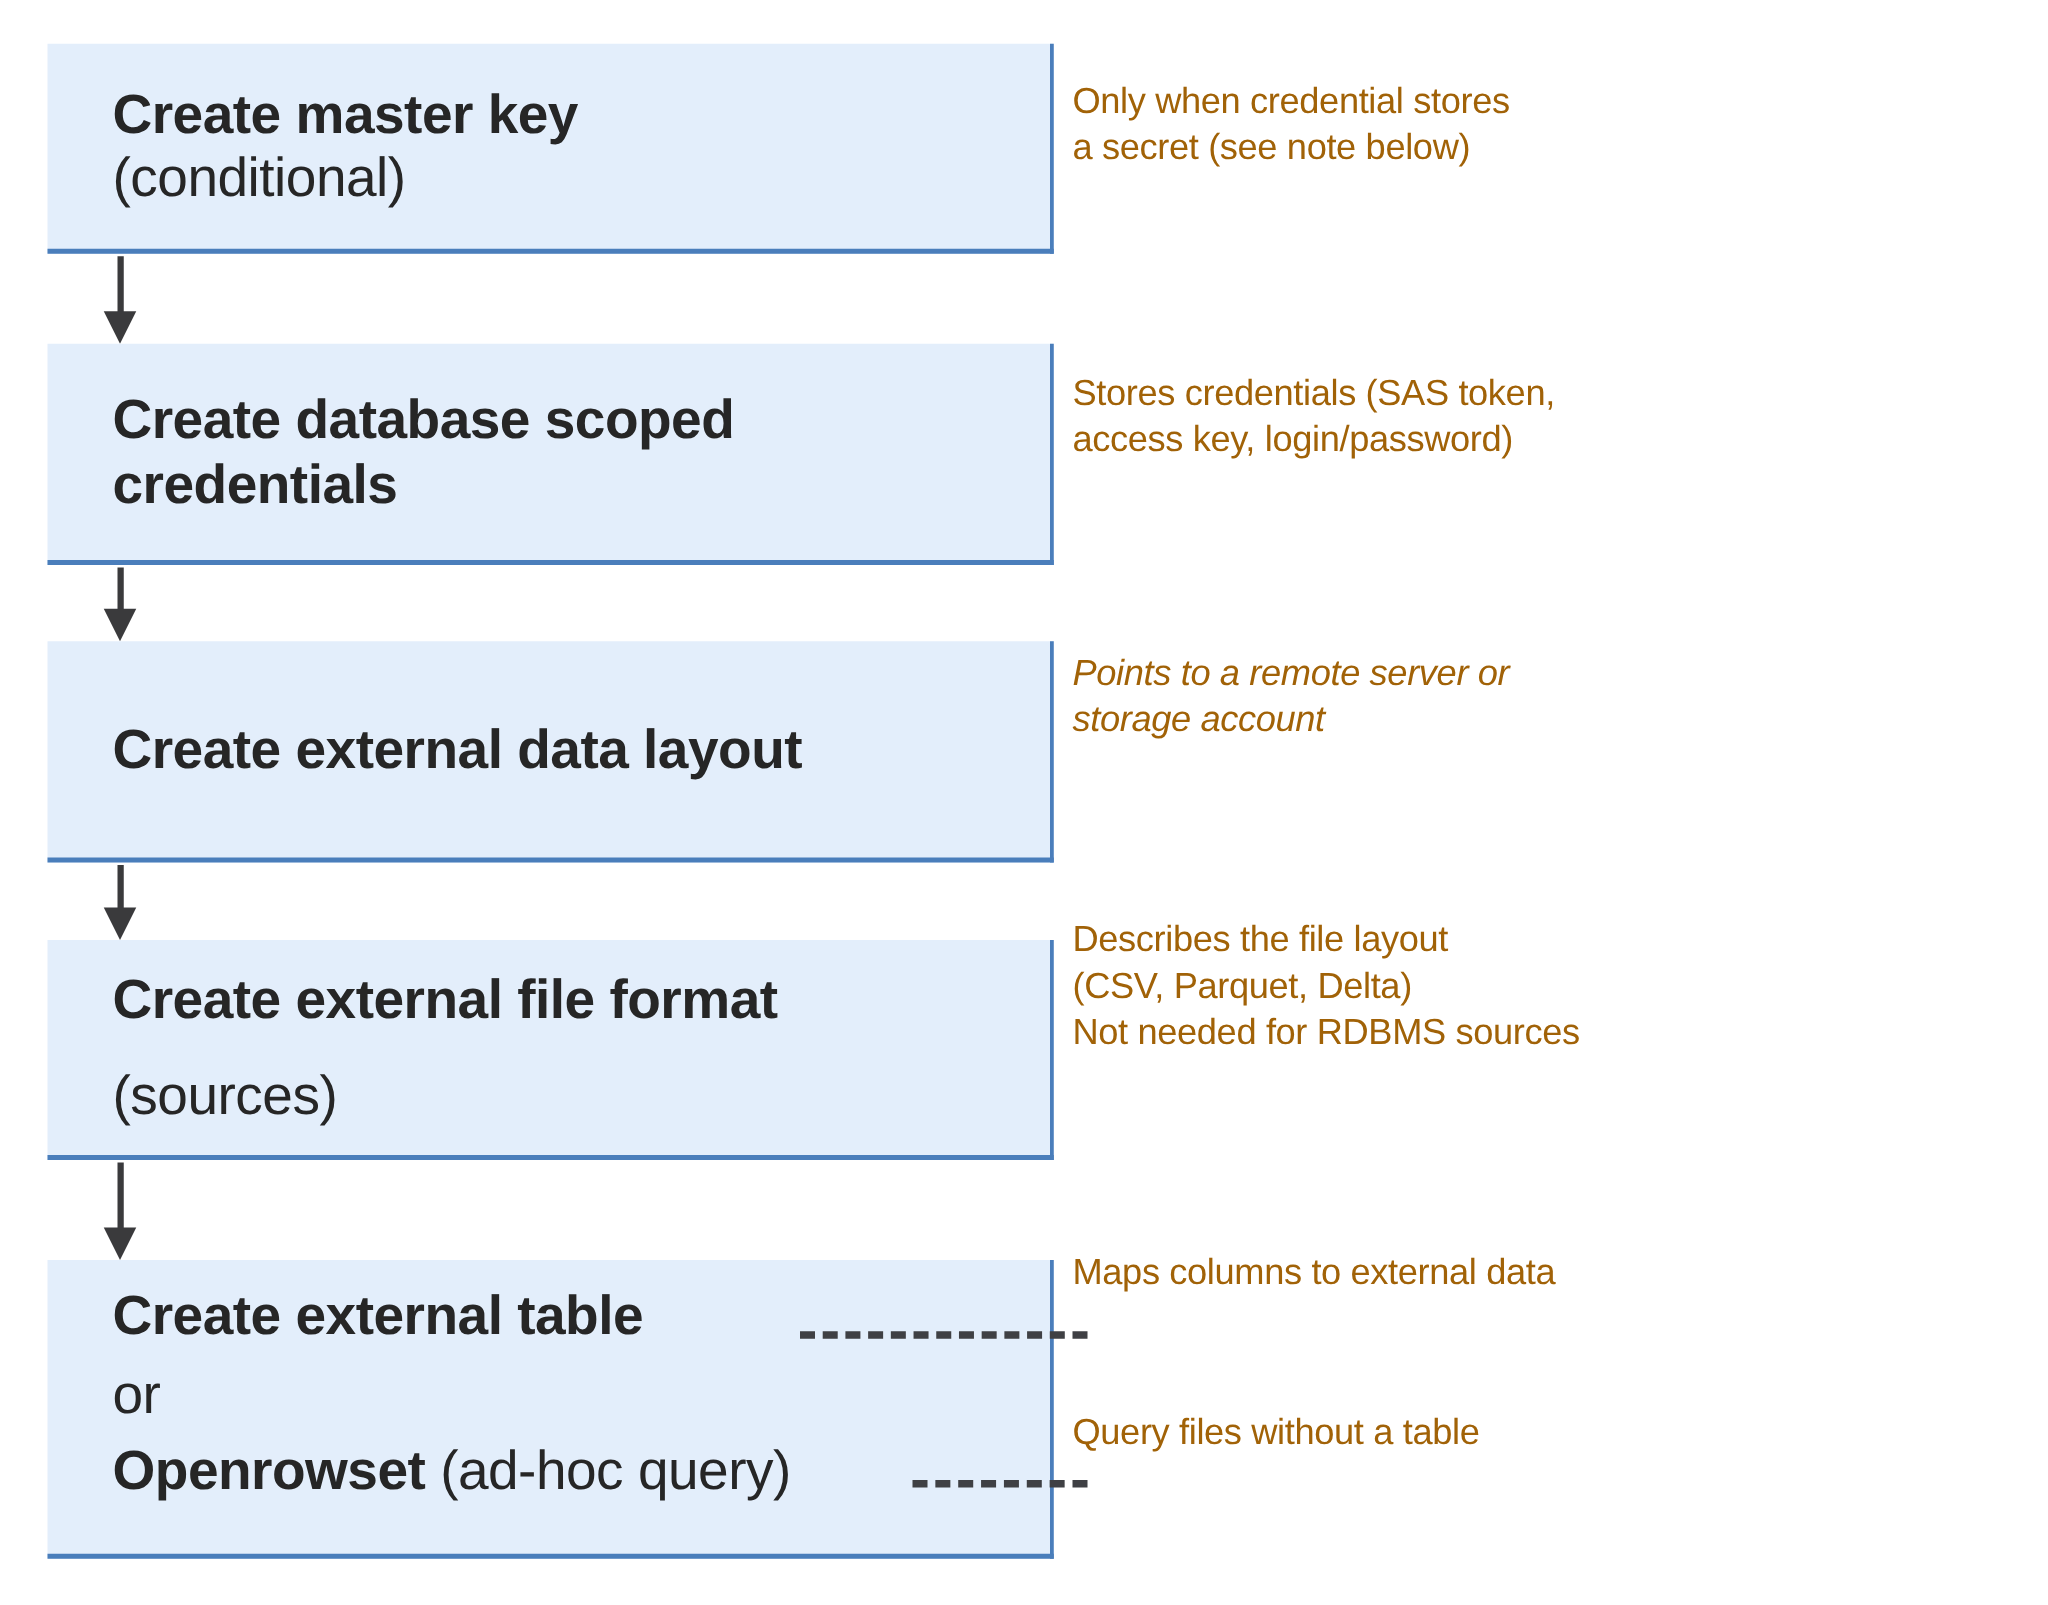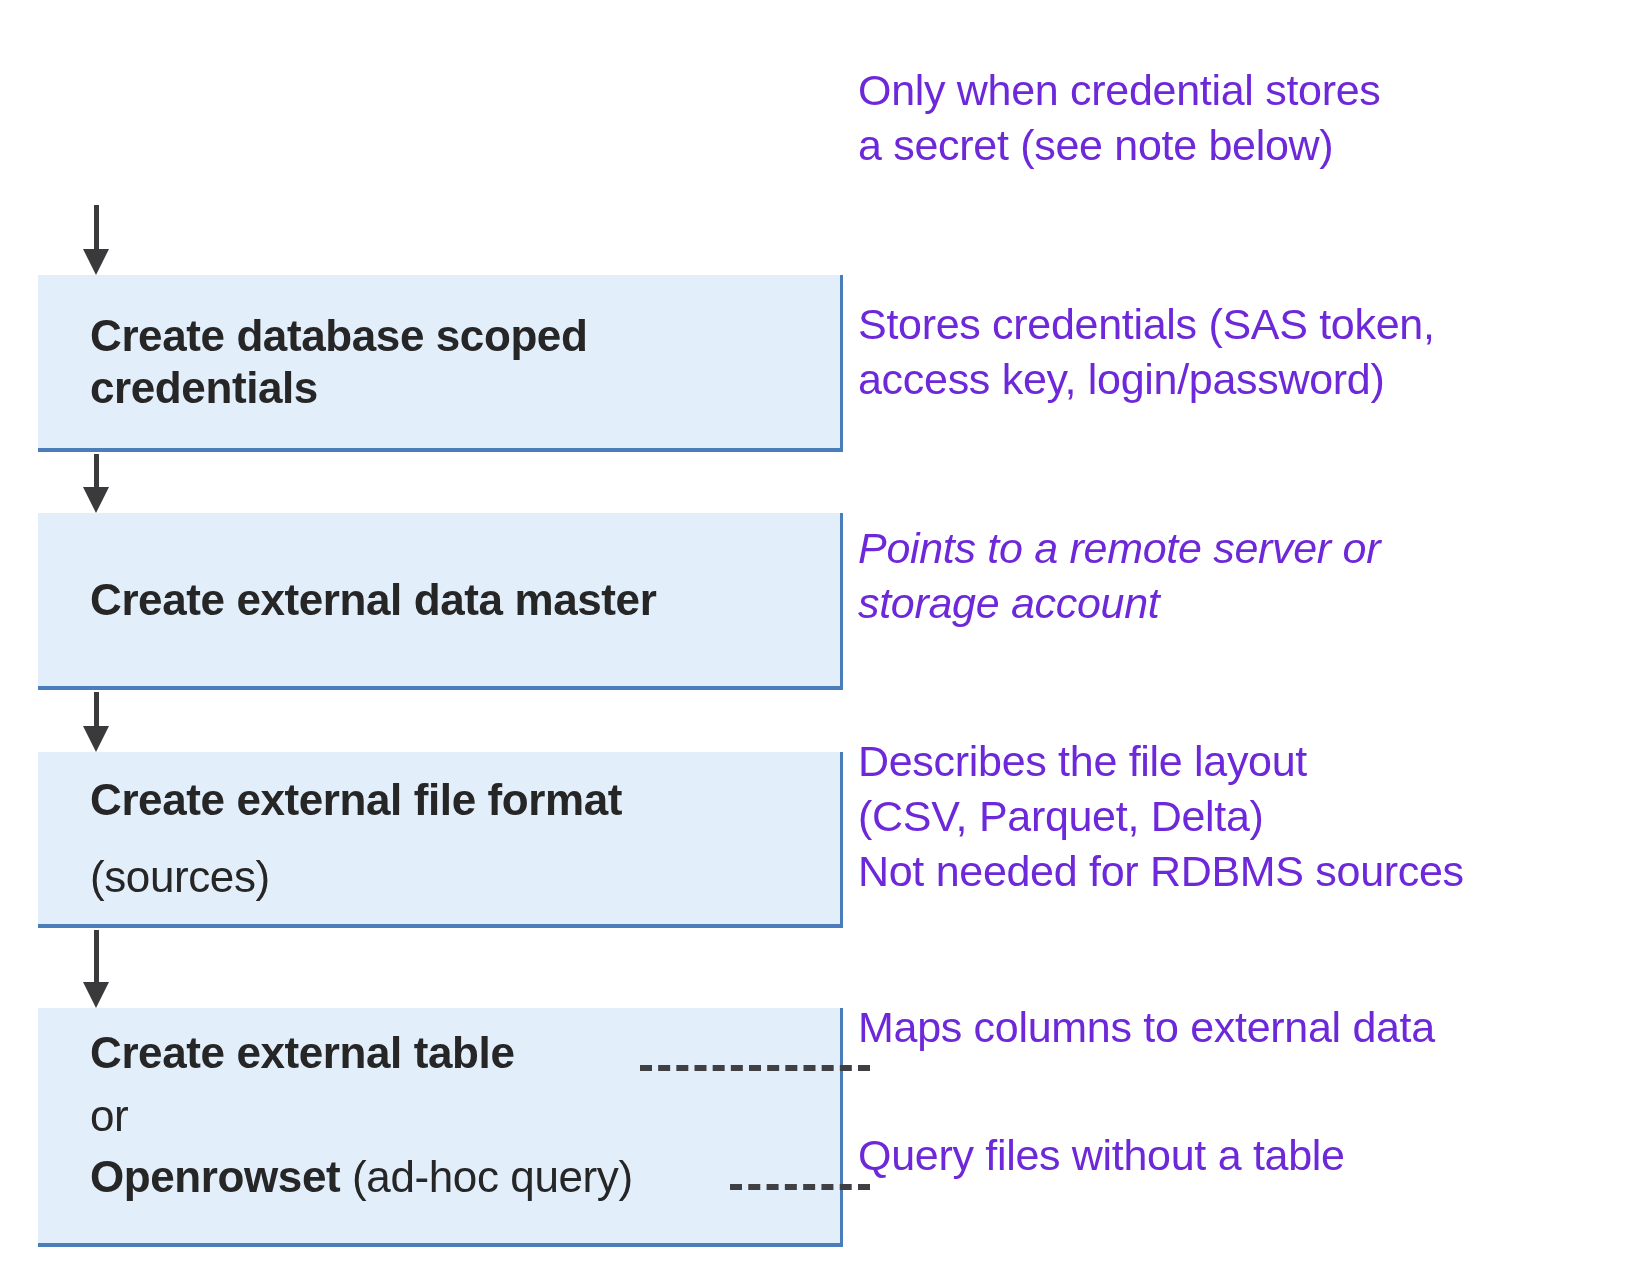--- a/index.html
+++ b/index.html
@@ -76,24 +76,24 @@
     height: 0;
     border-left: 13px solid transparent;
     border-right: 13px solid transparent;
     border-top: 26px solid #3a3a3c;
   }
 
   
   .note {
     position: absolute;
     left: 858px;
-    font-size: 43px;
+    font-size: 29px;
     line-height: 1.28;
     letter-spacing: -0.3px;
-    color: #6d28d9;
+    color: #a16207;
     white-space: pre-line;
     width: 760px;
   }
 
   
   .dashed {
     position: absolute;
     height: 0;
     border-top: 6px dashed #3f4044;
   }
@@ -139,40 +139,44 @@
   }
   .row5-line b { font-weight: bold; }
   #row5-a { margin-bottom: 6px; }
   #row5-b { margin-bottom: 4px; }
 </style>
 </head>
 <body>
 
 <div id="canvas">
 
+  <div class="step-box" id="box-1">
+    <div class="step-title">Create master key</div>
+    <div class="step-sub">(conditional)</div>
+  </div>
   <div class="arrow" id="arrow-1">
     <div class="shaft"></div>
     <div class="head"></div>
   </div>
   <div class="note" id="note-1">Only when credential stores
 a secret (see note below)</div>
 
   <div class="step-box" id="box-2">
     <div class="step-title">Create database scoped
 credentials</div>
   </div>
   <div class="arrow" id="arrow-2">
     <div class="shaft"></div>
     <div class="head"></div>
   </div>
   <div class="note" id="note-2">Stores credentials (SAS token,
 access key, login/password)</div>
 
   <div class="step-box" id="box-3">
-    <div class="step-title">Create external data master</div>
+    <div class="step-title">Create external data layout</div>
   </div>
   <div class="arrow" id="arrow-3">
     <div class="shaft"></div>
     <div class="head"></div>
   </div>
   <div class="note" id="note-3">Points to a remote server or
 storage account</div>
 
   <div class="step-box" id="box-4">
     <div class="step-title">Create external file format</div>

